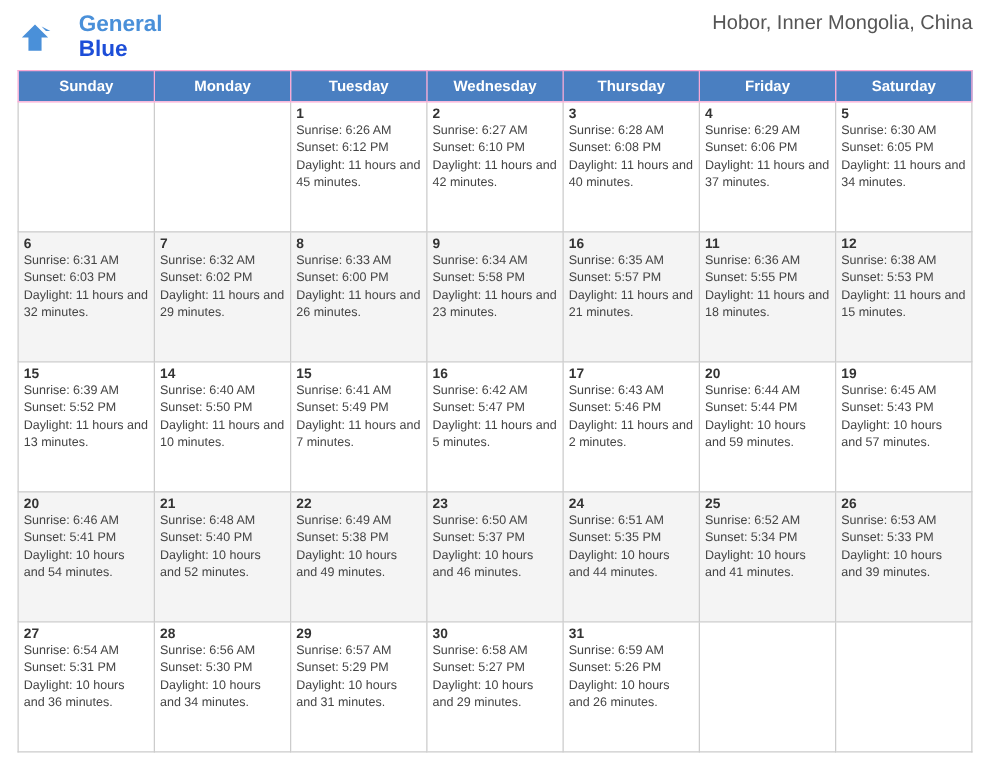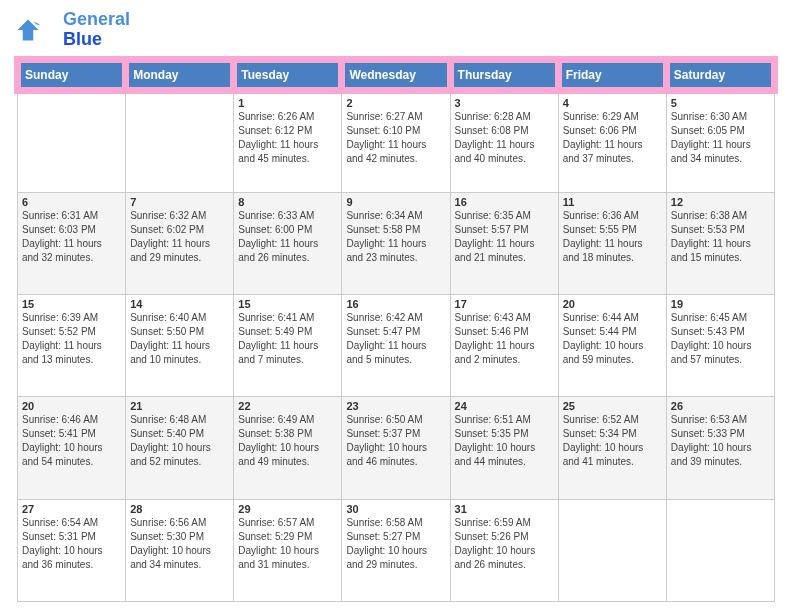--- a/index.html
+++ b/index.html
@@ -62,22 +62,22 @@
       border-collapse: collapse;
       width: 100%;
       table-layout: fixed;
     }
     .calendar thead tr th {
       background: #4a7fc1;
       color: #fff;
       font-size: 12px;
       font-weight: bold;
       padding: 5px 4px;
-      text-align: left;
-      border: 7px solid #f9a8d4;
+      text-align: center;
+      border: 1px solid #f9a8d4;
     }
     .calendar tbody tr td {
       border: 1px solid #ccc;
       vertical-align: top;
       padding: 3px 4px;
       font-size: 9.5px;
       color: #333;
       background: #fff;
       height: 86px;
     }
@@ -109,20 +109,21 @@
       <svg class="logo-icon" viewBox="0 0 32 32">
         <polygon points="16,4 28,16 22,16 22,28 10,28 10,16 4,16" fill="#4a90d9"></polygon>
         <polygon points="22,6 30,10 26,10" fill="#4a90d9"></polygon>
       </svg>
       <div class="logo-text">
         <div><span>General</span></div>
         <div><span style="color:#1d4ed8">Blue</span></div>
       </div>
     </div>
     <div class="title-block">
+      <h2>Hobor, Inner Mongolia, China</h2>
     </div>
   </div>
 
   <table class="calendar">
     <thead>
       <tr>
       <th>Sunday</th>
           <th>Monday</th>
           <th>Tuesday</th>
           <th>Wednesday</th>

